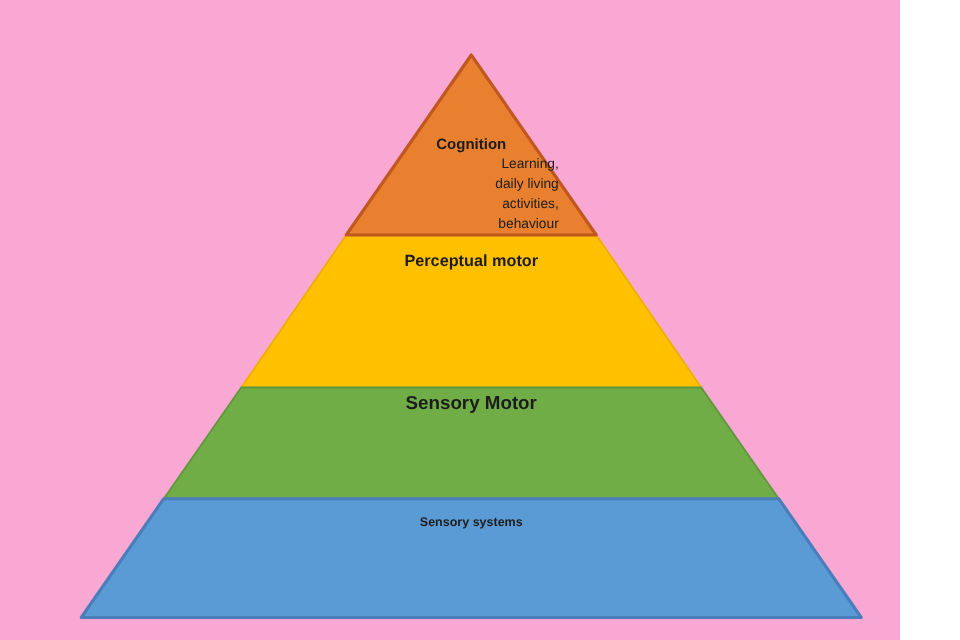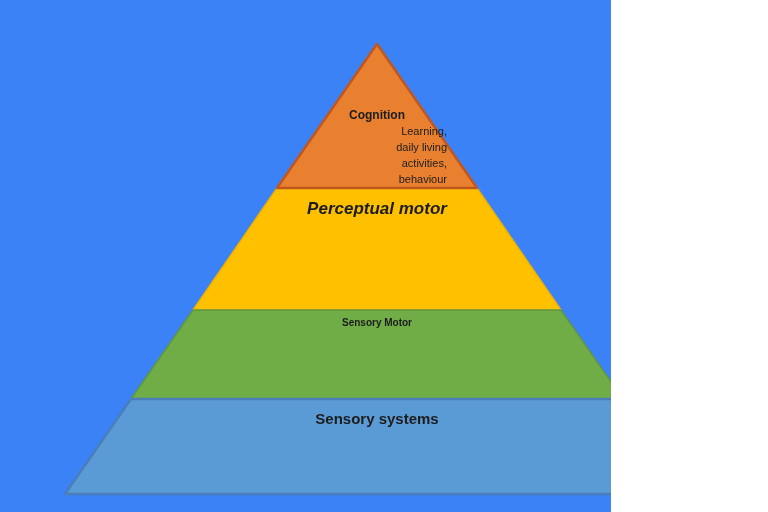--- a/index.html
+++ b/index.html
@@ -3,23 +3,23 @@
 <meta charset="utf-8">
 <style>
   html, body {
     margin: 0;
     padding: 0;
     background: #ffffff;
     font-family: "Liberation Sans", "DejaVu Sans", sans-serif;
   }
   .canvas {
     position: relative;
-    width: 611px;
+    width: 720px;
     height: 512px;
-    background: #3b82f6;
+    background: #f9a8d4;
     overflow: hidden;
   }
   .canvas svg {
     position: absolute;
     left: 0;
     top: 0;
   }
   .label {
     position: absolute;
     text-align: center;
@@ -30,27 +30,27 @@
   }
   .label .desc {
     white-space: pre-line;
     text-align: right;
   }
   
   .lvl1 { left: 307px; top: 107px; width: 140px; font-size: 11px; line-height: 16px; }
   .lvl1 .ttl { font-size: 12px; }
   
   .lvl2 { left: 237px; top: 201px; width: 280px; font-size: 13.2px; line-height: 15.5px; }
-  .lvl2 .ttl { font-size: 17px; font-style: italic; }
+  .lvl2 .ttl { font-size: 13px; }
   
   .lvl3 { left: 147px; top: 315px; width: 460px; font-size: 11.4px; line-height: 15.5px; }
-  .lvl3 .ttl { font-size: 10px; }
+  .lvl3 .ttl { font-size: 15px; }
   
   .lvl4 { left: 139px; top: 411px; width: 476px; font-size: 10.2px; line-height: 16px; }
-  .lvl4 .ttl { font-size: 15px; }
+  .lvl4 .ttl { font-size: 10px; }
 </style>
 </head>
 <body>
 
 <div class="canvas">
 
   <svg width="768" height="512" viewBox="0 0 768 512">
 
     <polygon points="277,188 477,188 561,310 193,310" stroke-width="1.5" stroke-linejoin="round" fill="#FFC000" stroke="#EDB000"></polygon>
     <polygon points="193,310 561,310 623,399 131,399" stroke-width="1.5" stroke-linejoin="round" fill="#70AD47" stroke="#61973C"></polygon>

